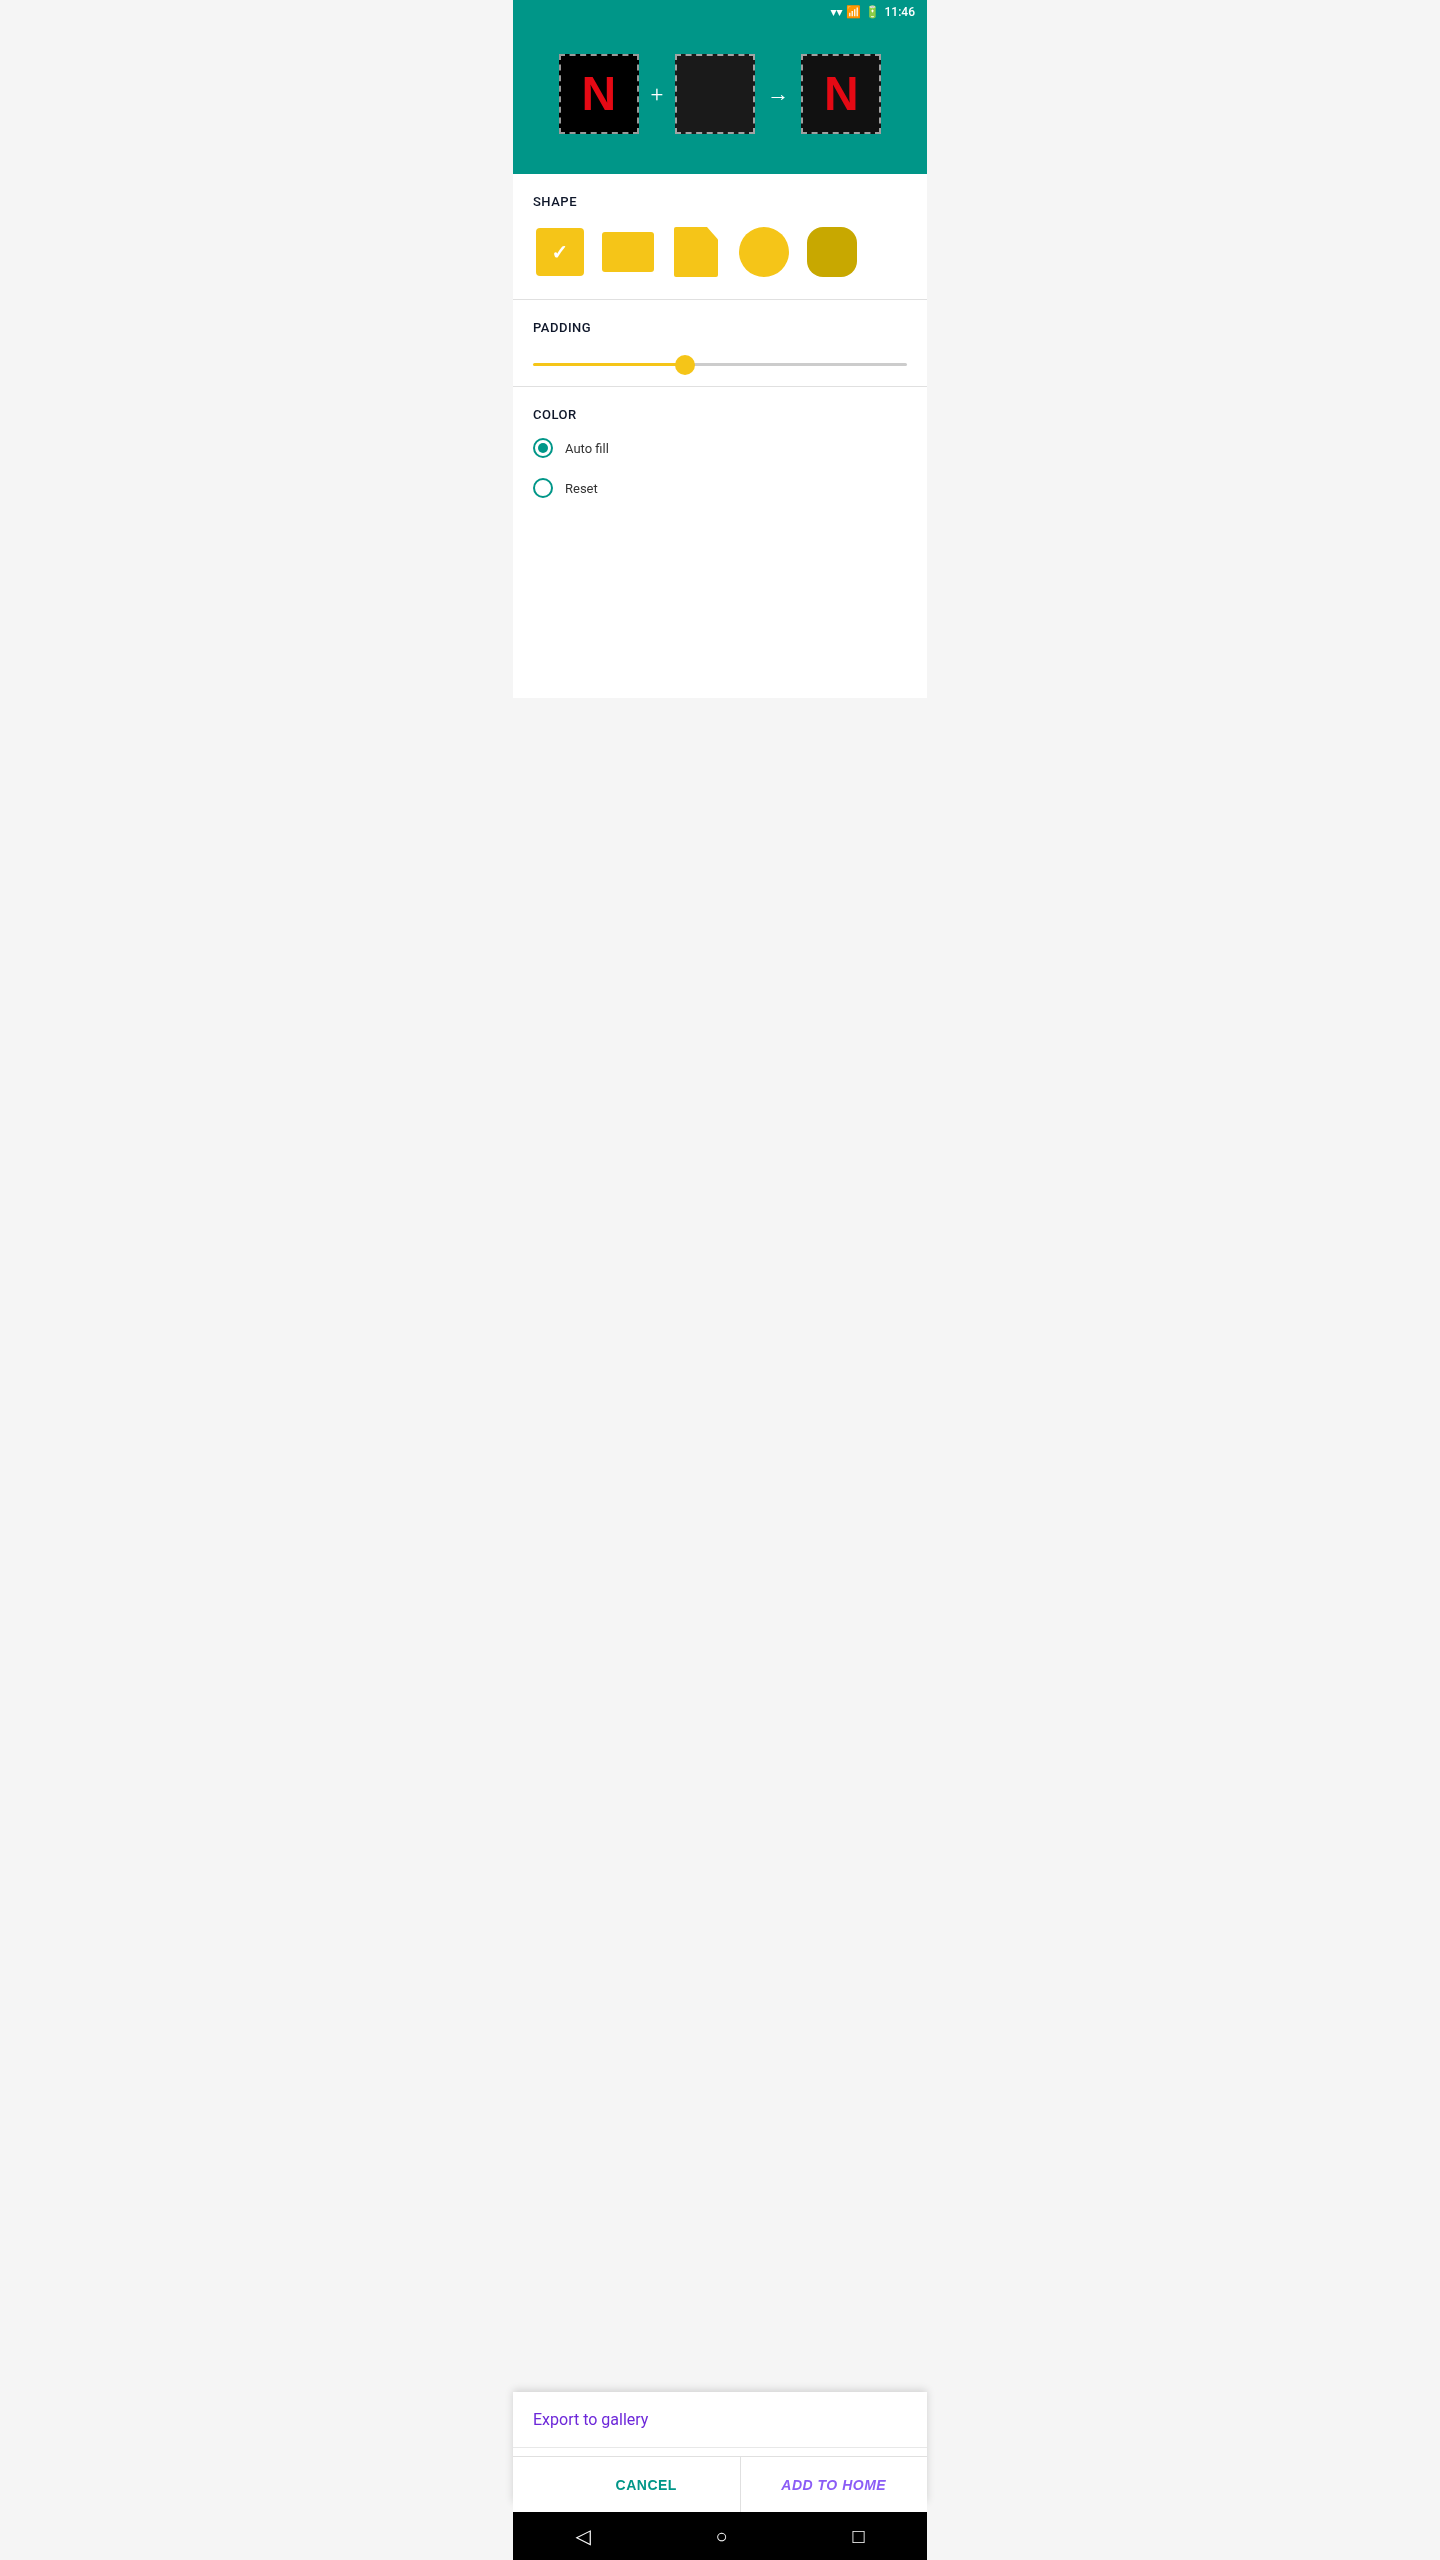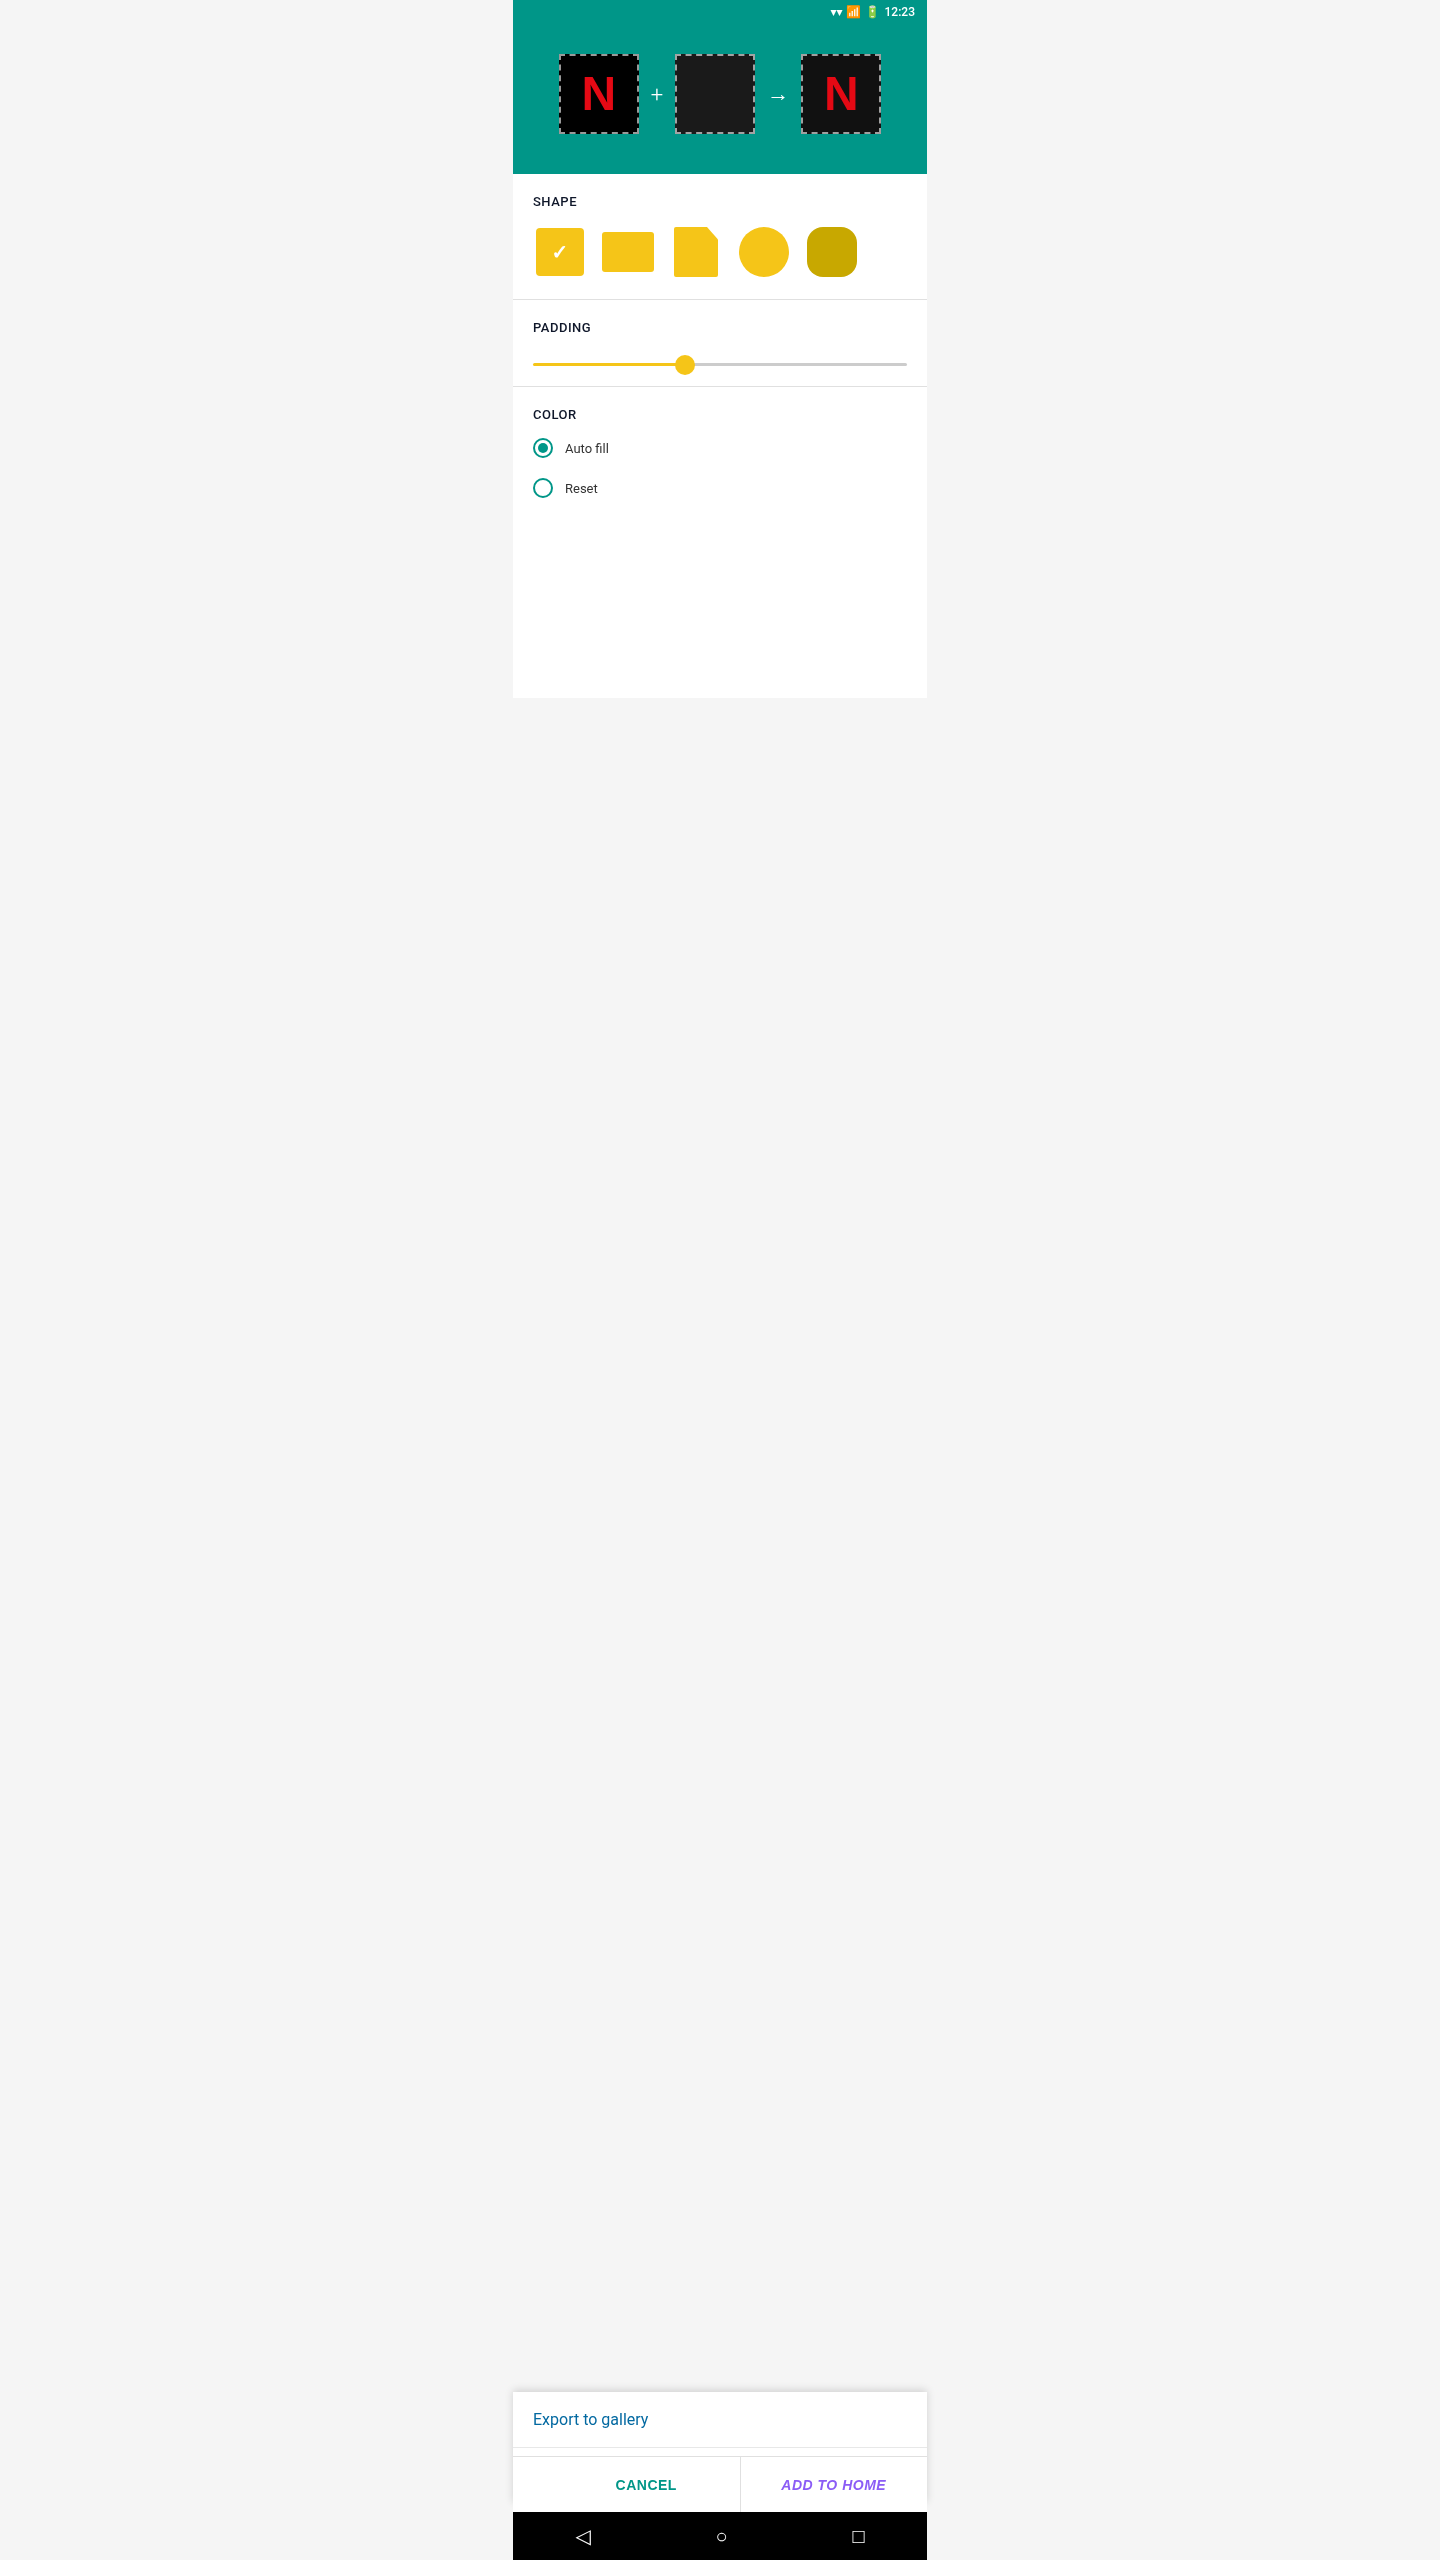--- a/index.html
+++ b/index.html
@@ -252,21 +252,21 @@
       left: 50%;
       transform: translateX(-50%);
       width: 414px;
       background: #fff;
       box-shadow: 0 -2px 8px rgba(0,0,0,0.15);
     }
 
     .menu-item {
       padding: 18px 20px;
       font-size: 16px;
-      color: #0369a1;
+      color: #6d28d9;
       border-bottom: 1px solid #e8e8e8;
       cursor: pointer;
       background: #fff;
     }
 
     .menu-item.reset-item {
       color: #333;
     }
 
     .bottom-btn {
@@ -321,21 +321,21 @@
     }
   </style>
 </head>
 <body>
 
 <div class="status-bar">
   <div class="status-icons">
     <span>▾▾</span>
     <span>📶</span>
     <span>🔋</span>
-    <span>12:23</span>
+    <span>11:46</span>
   </div>
 </div>
 
 <div class="preview-area">
 
   <div class="preview-icon">
     <span class="netflix-n">N</span>
   </div>
 
   <span class="preview-operator">+</span>

